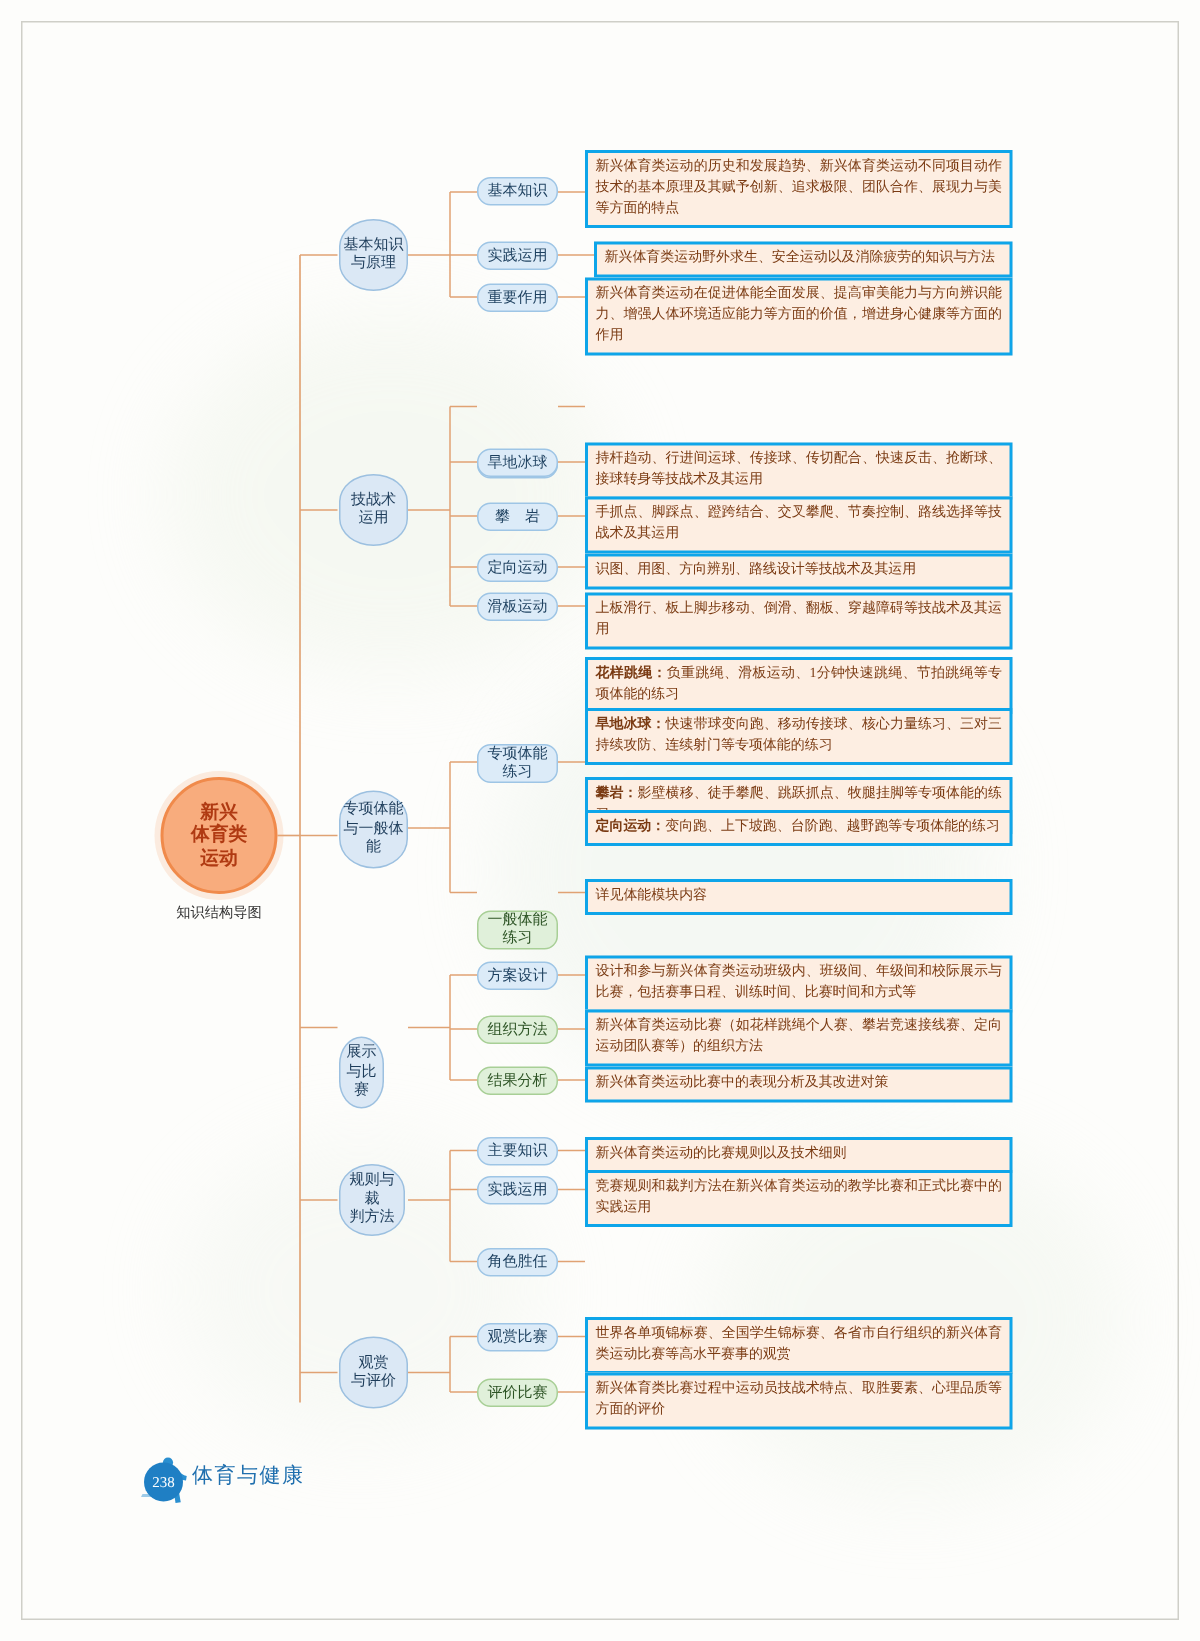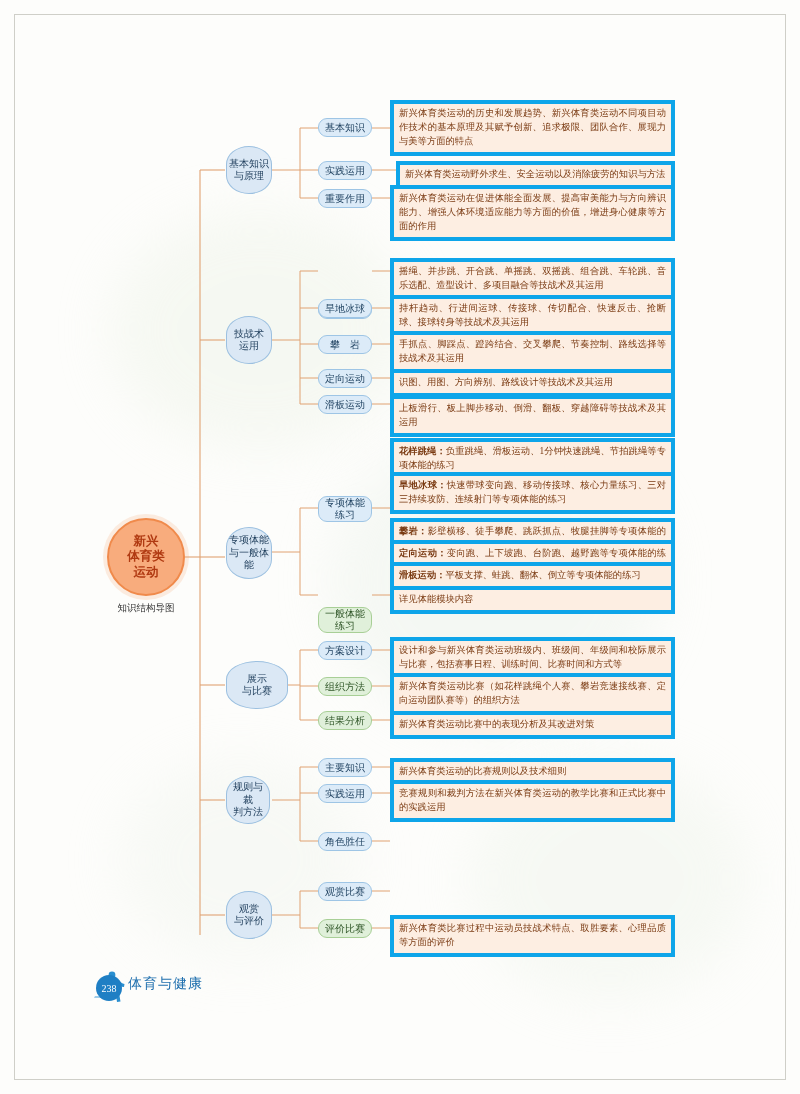--- a/index.html
+++ b/index.html
@@ -54,21 +54,21 @@
     font-size:10px;line-height:1.2;
     display:flex;align-items:center;justify-content:center;text-align:center;
     padding:3px 5px;
     box-sizing:border-box;
   }
   .l2.blue{background:#dcebf8;border:1px solid #9ec5e5;color:#1c3f5e;}
   .l2.green{background:#e0f0da;border:1px solid #a8cf96;color:#2c5324;}
 
   
   .leaf{
-    border:4px solid #0ea5e9;
+    border:2px solid #0ea5e9;
     background:#fdeee2;
     color:#7a3a12;
     font-size:9.3px;line-height:1.5;
     padding:3px 5px;
     box-sizing:border-box;
     text-align:justify;
   }
   .leaf .kw{font-weight:bold;}
 
   
@@ -187,21 +187,20 @@
   <div class="node l2 blue" style="left:318px;top:189px;width:54px;height:19px;">重要作用</div>
   <div class="node leaf" style="left:390px;top:185px;width:285px;">新兴体育类运动在促进体能全面发展、提高审美能力与方向辨识能力、增强人体环境适应能力等方面的价值，增进身心健康等方面的作用</div>
 
   <div class="node l1" style="left:226px;top:316px;width:46px;height:48px;">
     <div>
       <div>技战术</div>
       <div>运用</div>
     </div>
   </div>
   <div class="node l2 blue" style="left:318px;top:262px;width:54px;height:19px;margin-top:38px;">花样跳绳</div>
-  <div class="node leaf" style="left:390px;top:258px;width:285px;">摇绳、并步跳、开合跳、单摇跳、双摇跳、组合跳、车轮跳、音乐选配、造型设计、多项目融合等技战术及其运用</div>
 
   <div class="node l2 blue" style="left:318px;top:299px;width:54px;height:19px;">旱地冰球</div>
   <div class="node leaf" style="left:390px;top:295px;width:285px;">持杆趋动、行进间运球、传接球、传切配合、快速反击、抢断球、接球转身等技战术及其运用</div>
 
   <div class="node l2 blue" style="left:318px;top:335px;width:54px;height:19px;">攀　岩</div>
   <div class="node leaf" style="left:390px;top:331px;width:285px;">手抓点、脚踩点、蹬跨结合、交叉攀爬、节奏控制、路线选择等技战术及其运用</div>
 
   <div class="node l2 blue" style="left:318px;top:369px;width:54px;height:19px;">定向运动</div>
   <div class="node leaf" style="left:390px;top:369px;width:285px;">识图、用图、方向辨别、路线设计等技战术及其运用</div>
 
@@ -225,33 +224,30 @@
   </div>
   <div class="node leaf" style="left:390px;top:472px;width:285px;">
     <span class="kw">旱地冰球：</span><span>快速带球变向跑、移动传接球、核心力量练习、三对三持续攻防、连续射门等专项体能的练习</span>
   </div>
   <div class="node leaf" style="left:390px;top:518px;width:285px;">
     <span class="kw">攀岩：</span><span>影壁横移、徒手攀爬、跳跃抓点、牧腿挂脚等专项体能的练习</span>
   </div>
   <div class="node leaf" style="left:390px;top:540px;width:285px;">
     <span class="kw">定向运动：</span><span>变向跑、上下坡跑、台阶跑、越野跑等专项体能的练习</span>
   </div>
-  <div class="node leaf" style="left:390px;top:562px;width:285px;">
-    <span class="kw">滑板运动：</span><span>平板支撑、蛙跳、翻体、倒立等专项体能的练习</span>
-  </div>
 
   <div class="node l2 green" style="left:318px;top:607px;width:54px;height:26px;">
     <div>
       <div>一般体能</div>
       <div>练习</div>
     </div>
   </div>
   <div class="node leaf" style="left:390px;top:586px;width:285px;">详见体能模块内容</div>
 
-  <div class="node l1" style="left:226px;top:661px;width:62px;height:48px;">
+  <div class="node l1" style="left:226px;top:691px;width:30px;height:48px;">
     <div>
       <div>展示</div>
       <div>与比赛</div>
     </div>
   </div>
   <div class="node l2 blue" style="left:318px;top:641px;width:54px;height:19px;">方案设计</div>
   <div class="node leaf" style="left:390px;top:637px;width:285px;">设计和参与新兴体育类运动班级内、班级间、年级间和校际展示与比赛，包括赛事日程、训练时间、比赛时间和方式等</div>
 
   <div class="node l2 green" style="left:318px;top:677px;width:54px;height:19px;">组织方法</div>
   <div class="node leaf" style="left:390px;top:673px;width:285px;">新兴体育类运动比赛（如花样跳绳个人赛、攀岩竞速接线赛、定向运动团队赛等）的组织方法</div>
@@ -273,20 +269,21 @@
 
   <div class="node l2 blue" style="left:318px;top:832px;width:54px;height:19px;">角色胜任</div>
 
   <div class="node l1" style="left:226px;top:891px;width:46px;height:48px;">
     <div>
       <div>观赏</div>
       <div>与评价</div>
     </div>
   </div>
   <div class="node l2 blue" style="left:318px;top:882px;width:54px;height:19px;">观赏比赛</div>
+  <div class="node leaf" style="left:390px;top:878px;width:285px;">世界各单项锦标赛、全国学生锦标赛、各省市自行组织的新兴体育类运动比赛等高水平赛事的观赏</div>
 
   <div class="node l2 green" style="left:318px;top:919px;width:54px;height:19px;">评价比赛</div>
   <div class="node leaf" style="left:390px;top:915px;width:285px;">新兴体育类比赛过程中运动员技战术特点、取胜要素、心理品质等方面的评价</div>
 
   <svg class="runner" width="40" height="40" viewBox="0 0 40 40">
     <g fill="#2a8fd0">
       <circle cx="20" cy="7" r="3.4"></circle>
       <path d="M18 11 C13 13 10 17 8 21 L11 23 C13 20 15 17 18 16 L16 22 L13 30 L16.5 31 L21 23 L24 27 L25 34 L28.5 33.5 L27 25 L23 19 L25 15 C27 17 29 19 32 19 L32.5 16 C30 15.6 28 13.8 26.5 12 Z"></path>
       <path d="M6 24 L14 24 L13 26 L5 26 Z" opacity=".7"></path>
       <path d="M3 28 L11 28 L10 30 L2 30 Z" opacity=".45"></path>

